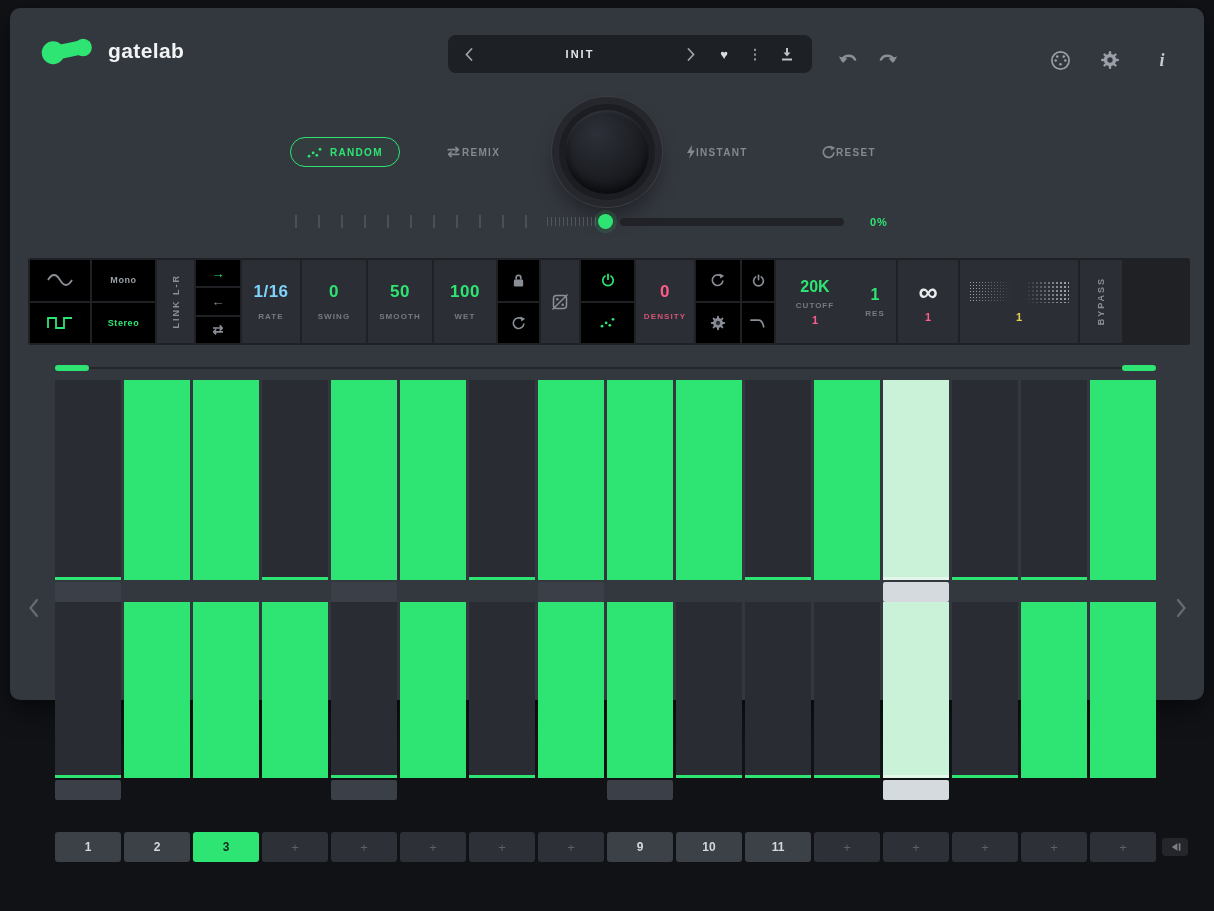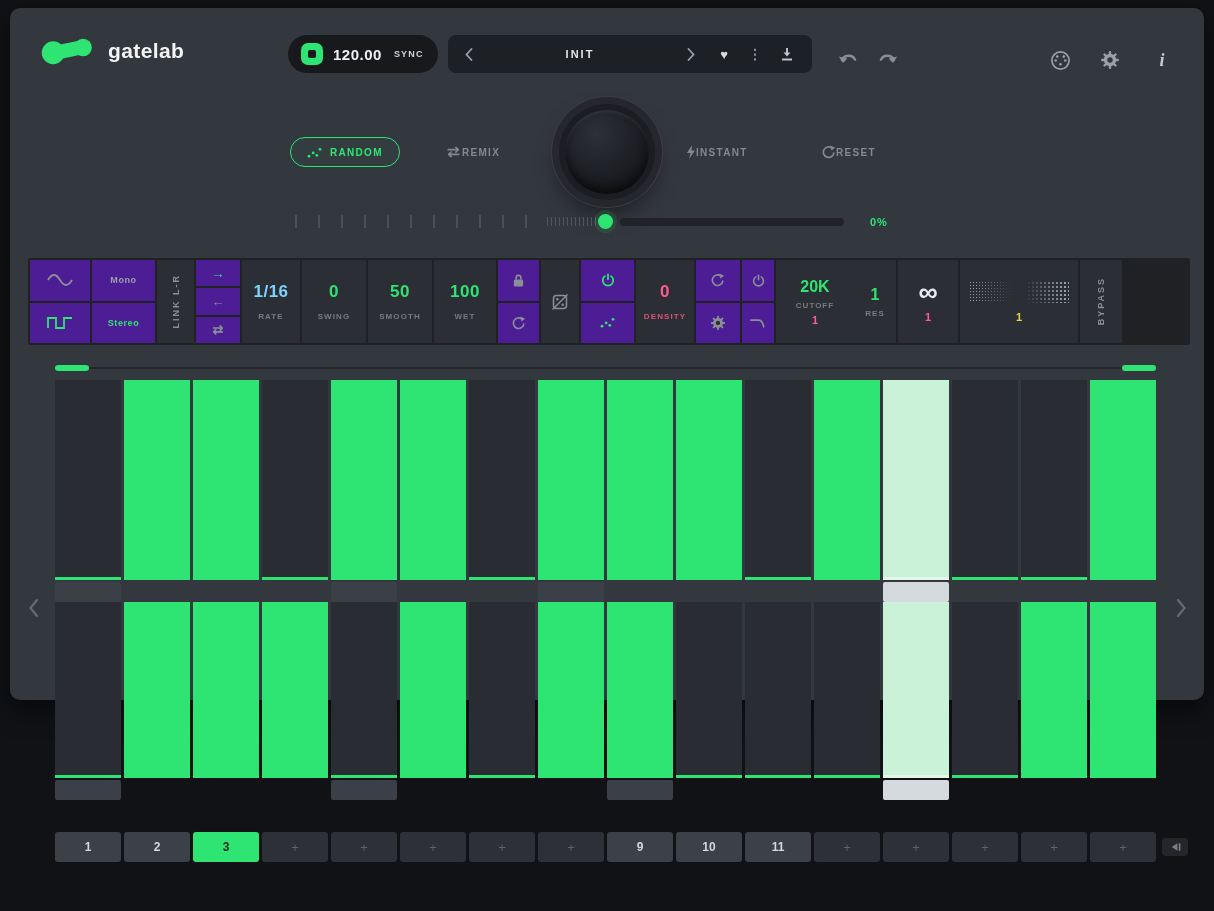--- a/index.html
+++ b/index.html
@@ -84,21 +84,21 @@
   .slider-track { position:absolute; left:610px; top:210px; width:224px; height:8px; border-radius:4px; background:#202227; }
   .slider-val { position:absolute; left:860px; top:208px; font-size:11px; font-weight:700; color:var(--accent); letter-spacing:1px; }
 
   
   .toolbar {
     position:absolute; left:18px; top:250px; width:1162px; height:87px;
     display:flex; gap:2px; background:#1f2125; border:2px solid #1f2125; border-radius:3px;
   }
   .cell { background:#2b2e34; display:flex; flex-direction:column; align-items:center; justify-content:center; flex:0 0 auto; }
   .cell.split { justify-content:stretch; align-items:stretch; gap:2px; background:#1f2125; }
-  .cell.split > div, .cell.split > button { flex:1; background:#4c1d95; display:flex; align-items:center; justify-content:center; border:none; cursor:pointer; }
+  .cell.split > div, .cell.split > button { flex:1; background:#000000; display:flex; align-items:center; justify-content:center; border:none; cursor:pointer; }
   .vcell .val { font-size:17px; font-weight:700; color:var(--accent); letter-spacing:.5px; }
   .vcell .val.white { color:#7dd3fc; }
   .vcell .lab { margin-top:10px; font-size:8px; font-weight:700; letter-spacing:1.1px; color:#767b83; }
   .vcell.pink .val { color:var(--pink); }
   .vcell.pink .lab { color:var(--pink); opacity:.8; }
   .txt-sm { font-size:9px; font-weight:700; letter-spacing:.6px; color:#9aa0a8; }
   .txt-sm.green { color:var(--accent); }
   .vtext { writing-mode:vertical-rl; transform:rotate(180deg); font-size:9px; font-weight:700; letter-spacing:2px; color:#8a8f97; }
   .gicon { color:#8a8f97; display:flex; align-items:center; justify-content:center; }
   .gicon.green { color:var(--accent); }
@@ -158,27 +158,20 @@
 
   <div class="logo">
     <svg width="58" height="34" viewBox="0 0 66 38">
       <line x1="18" y1="21" x2="47" y2="15" stroke="#2ee573" stroke-width="16" stroke-linecap="round"></line>
       <circle cx="15" cy="21" r="13" fill="#2ee573"></circle>
       <circle cx="49" cy="15" r="10" fill="#2ee573"></circle>
     </svg>
     <span class="logo-text">gatelab</span>
   </div>
 
-  <div class="transport">
-    <button class="stop-btn">
-        <span class="stop-inner"></span>
-      </button>
-    <span class="bpm">120.00</span>
-    <span class="sync">SYNC</span>
-  </div>
 
   <div class="preset-bar">
     <button class="pb-btn pb-chev">
       <svg width="8" height="13" viewBox="0 0 8 13">
           <path d="M6.5 1 L1.5 6.5 L6.5 12" fill="none" stroke="currentColor" stroke-width="1.8" stroke-linecap="round"></path>
         </svg>
     </button>
     <span class="preset-name">INIT</span>
     <button class="pb-btn pb-chev">
       <svg width="8" height="13" viewBox="0 0 8 13">

